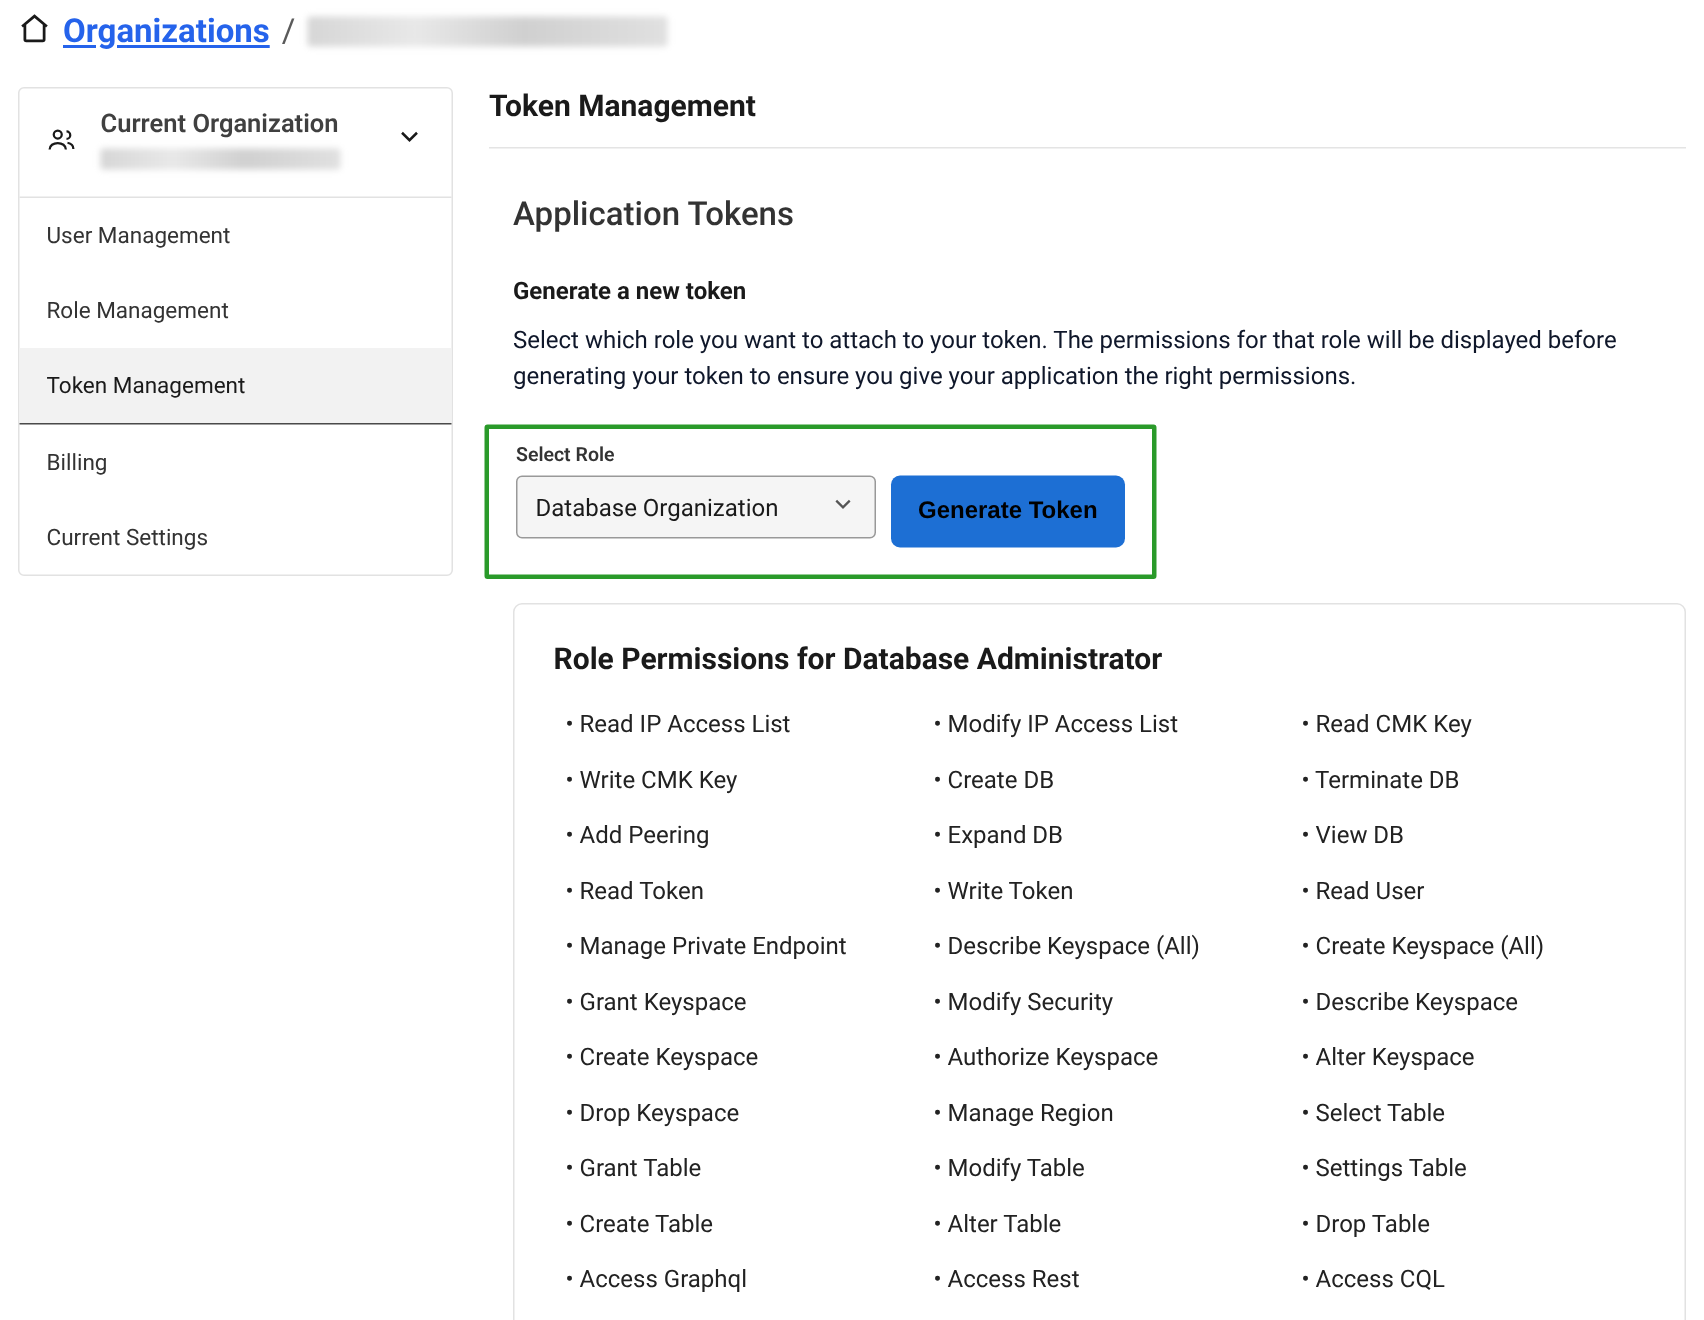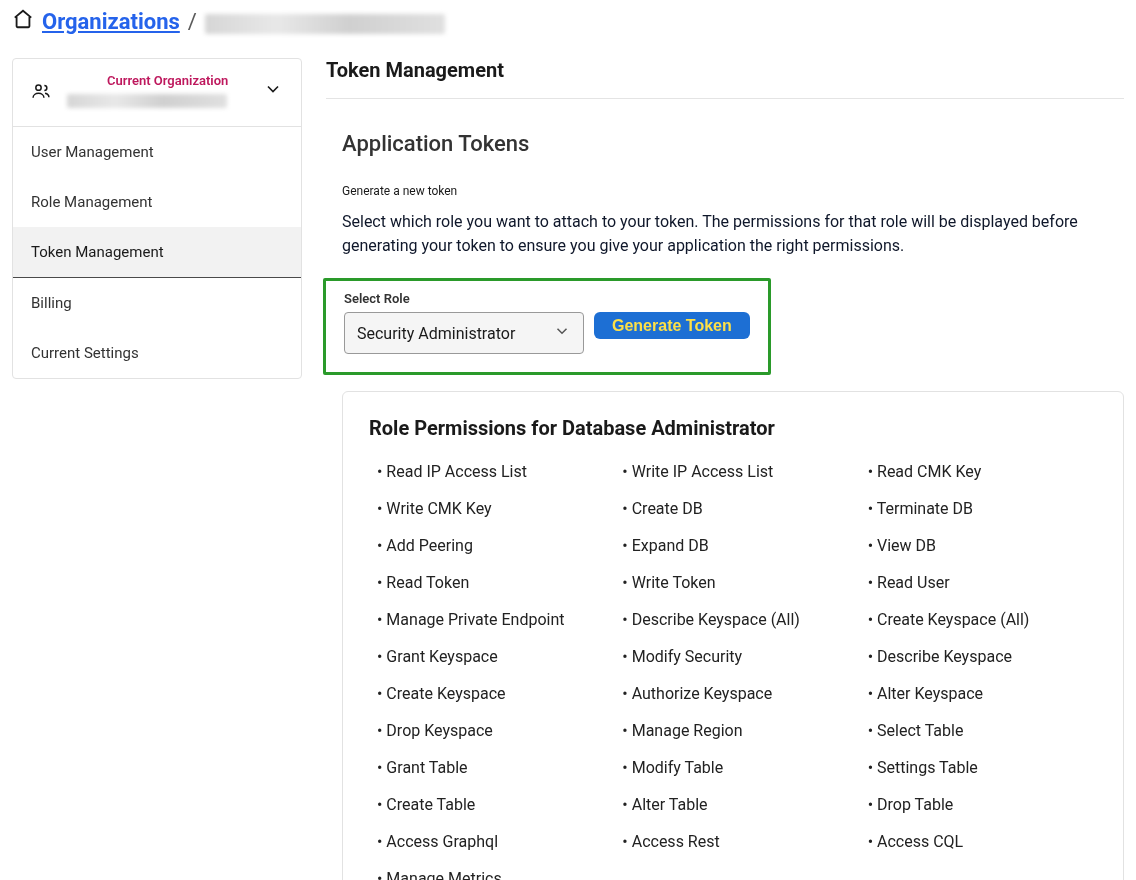--- a/index.html
+++ b/index.html
@@ -11,21 +11,21 @@
       font-family: -apple-system, BlinkMacSystemFont, "Segoe UI", Roboto, Helvetica, Arial, sans-serif;
       font-size: 16px;
       color: #1a1a1a;
       background: #fff;
       padding: 8px 12px;
     }
     
     
     .breadcrumb {
       display: flex;
-      align-items: flex-end;
+      align-items: center;
       gap: 8px;
       margin-bottom: 24px;
       padding-left: 0;
     }
     .breadcrumb svg {
       width: 22px;
       height: 22px;
     }
     .breadcrumb-link {
       color: #2563eb;
@@ -73,25 +73,24 @@
     .current-org-icon {
       width: 20px;
       height: 20px;
       flex-shrink: 0;
       margin-right: 16px;
     }
     .current-org-body {
       flex: 1;
     }
     .current-org-label {
-      font-size: 13px;
-      color: #be185d;
+      font-size: 17px;
+      color: #404040;
       font-weight: 600;
       margin-bottom: 6px;
-      margin-left: 40px;
     }
     .current-org-name {
       width: 160px;
       height: 14px;
       background: linear-gradient(90deg, #d6d6d6 0%, #e8e8e8 30%, #d0d0d0 60%, #e0e0e0 100%);
       border-radius: 2px;
       filter: blur(2px);
     }
     .chevron-down-icon svg {
       width: 20px;
@@ -120,22 +119,22 @@
       margin-bottom: 32px;
     }
     .section-title {
       font-size: 22px;
       font-weight: 500;
       margin-left: 16px;
       margin-bottom: 28px;
       color: #333;
     }
     .subheading {
-      font-size: 12px;
-      font-weight: 400;
+      font-size: 16px;
+      font-weight: 700;
       margin-left: 16px;
       margin-bottom: 12px;
     }
     .description {
       font-size: 16px;
       color: #0f172a;
       margin-left: 16px;
       margin-bottom: 20px;
       line-height: 1.5;
     }
@@ -174,25 +173,25 @@
       height: 42px;
       cursor: pointer;
     }
     .role-select svg {
       width: 18px;
       height: 18px;
       color: #666;
     }
     .gen-btn {
       background: #1d6fd4;
-      color: #fde047;
+      color: #000000;
       border: none;
       border-radius: 6px;
       padding: 0 18px;
-      height: 27px;
+      height: 48px;
       font-size: 16px;
       font-weight: 600;
       cursor: pointer;
     }
     
     
     .perm-card {
       border: 1px solid #e2e2e2;
       border-radius: 6px;
       padding: 24px 26px 0 26px;
@@ -265,36 +264,36 @@
   <main class="main">
     <h1 class="page-title">Token Management</h1>
     <h2 class="section-title">Application Tokens</h2>
     <h3 class="subheading">Generate a new token</h3>
     <p class="description">Select which role you want to attach to your token. The permissions for that role will be displayed before generating your token to ensure you give your application the right permissions.</p>
 
     <div class="highlight-box">
       <div class="select-label">Select Role</div>
       <div class="select-row">
         <div class="role-select">
-          <span>Security Administrator</span>
+          <span>Database Organization</span>
           <span>
             <svg viewBox="0 0 24 24" fill="none" stroke="#555" stroke-width="2">
                 <path d="M6 9l6 6 6-6"></path>
               </svg>
           </span>
         </div>
         <button class="gen-btn">Generate Token</button>
       </div>
     </div>
 
     <div class="perm-card">
       <div class="perm-title">Role Permissions for Database Administrator</div>
       <div class="perm-grid" id="perm-grid">
           <div class="perm-cell">• Read IP Access List</div>
-          <div class="perm-cell">• Write IP Access List</div>
+          <div class="perm-cell">• Modify IP Access List</div>
           <div class="perm-cell">• Read CMK Key</div>
           <div class="perm-cell">• Write CMK Key</div>
           <div class="perm-cell">• Create DB</div>
           <div class="perm-cell">• Terminate DB</div>
           <div class="perm-cell">• Add Peering</div>
           <div class="perm-cell">• Expand DB</div>
           <div class="perm-cell">• View DB</div>
           <div class="perm-cell">• Read Token</div>
           <div class="perm-cell">• Write Token</div>
           <div class="perm-cell">• Read User</div>

